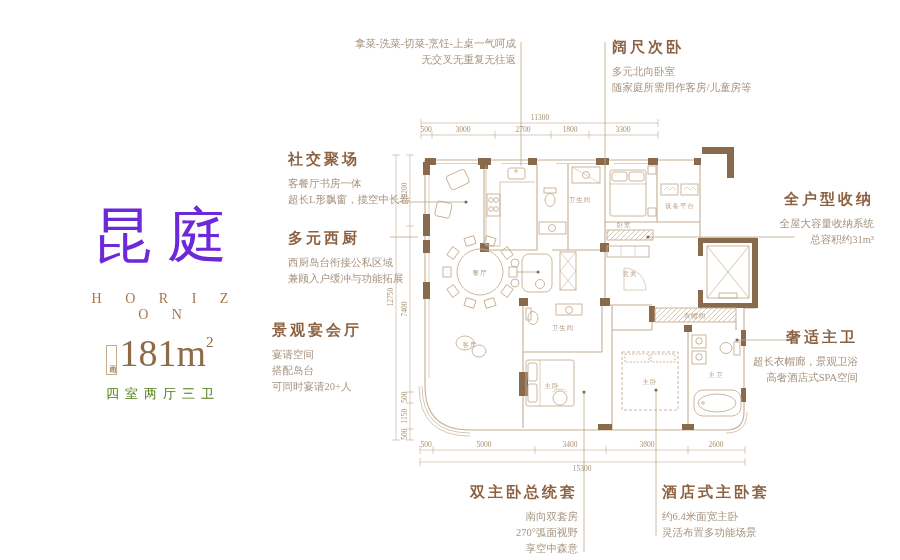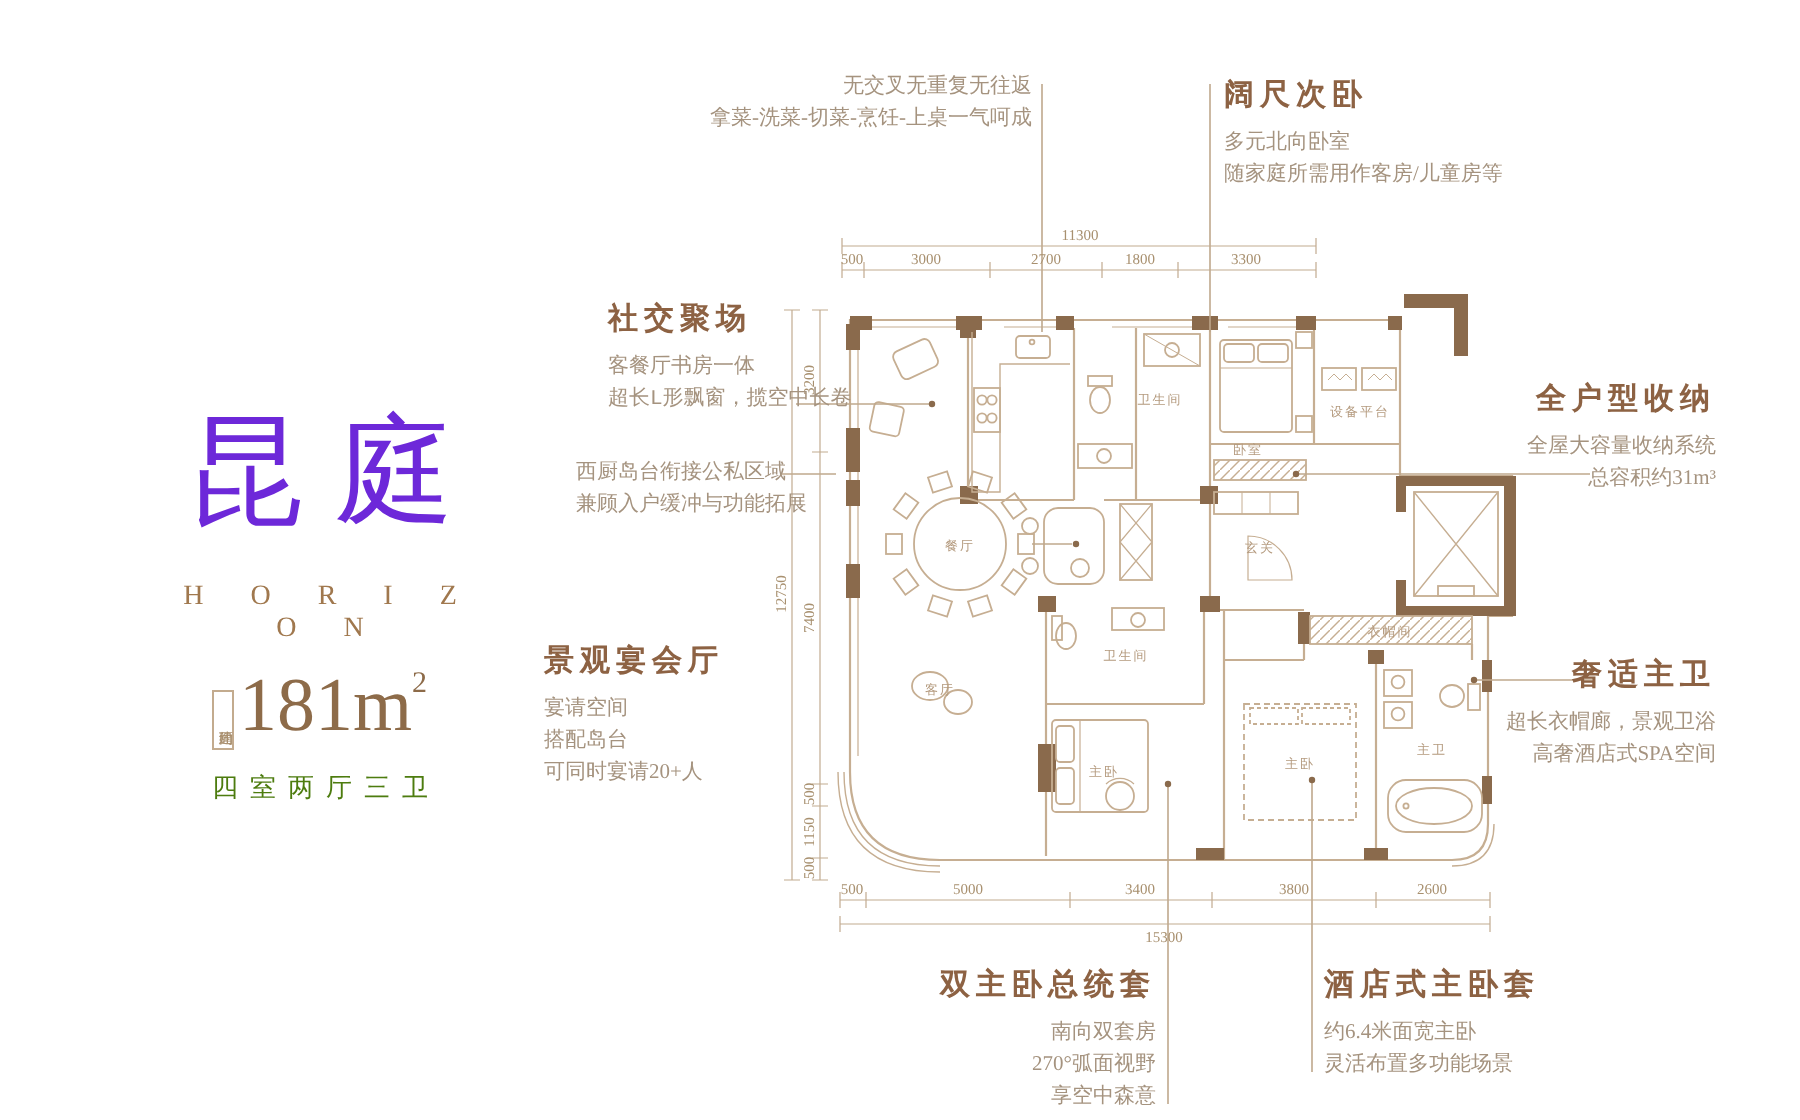--- a/index.html
+++ b/index.html
@@ -292,49 +292,50 @@
   <div class="brand-area">
     <span class="area-prefix">建面约</span>
     <span class="area-num">181</span>
     <span class="area-num">m</span>
     <span class="area-sup">2</span>
   </div>
   <div class="brand-layout">四室两厅三卫</div>
 </div>
 
 <div class="anno r" style="right:384px;top:36px;">
+  <div class="anno-line">拿菜-洗菜-切菜-烹饪-上桌一气呵成</div>
   <div class="anno-line">无交叉无重复无往返</div>
-  <div class="anno-line">拿菜-洗菜-切菜-烹饪-上桌一气呵成</div>
 </div>
 
 <div class="anno" style="left:612px;top:38px;">
   <div class="anno-title">阔尺次卧</div>
   <div class="anno-line">多元北向卧室</div>
   <div class="anno-line">随家庭所需用作客房/儿童房等</div>
 </div>
 
-<div class="anno" style="left:304px;top:150px;font-family:Liberation Mono, monospace;">
+<div class="anno" style="left:288px;top:150px;">
   <div class="anno-title">社交聚场</div>
   <div class="anno-line">客餐厅书房一体</div>
   <div class="anno-line">超长L形飘窗，揽空中长卷</div>
 </div>
 
 <div class="anno" style="left:288px;top:229px;">
+  <div class="anno-title">多元西厨</div>
   <div class="anno-line">西厨岛台衔接公私区域</div>
   <div class="anno-line">兼顾入户缓冲与功能拓展</div>
 </div>
 
 <div class="anno" style="left:272px;top:321px;">
   <div class="anno-title">景观宴会厅</div>
   <div class="anno-line">宴请空间</div>
   <div class="anno-line">搭配岛台</div>
   <div class="anno-line">可同时宴请20+人</div>
 </div>
 
-<div class="anno r" style="right:42px;top:190px;">
+<div class="anno r" style="right:26px;top:190px;">
   <div class="anno-title">全户型收纳</div>
   <div class="anno-line">全屋大容量收纳系统</div>
   <div class="anno-line">总容积约31m³</div>
 </div>
 
 <div class="anno r" style="right:42px;top:328px;">
   <div class="anno-title">奢适主卫</div>
   <div class="anno-line">超长衣帽廊，景观卫浴</div>
   <div class="anno-line">高奢酒店式SPA空间</div>
 </div>

